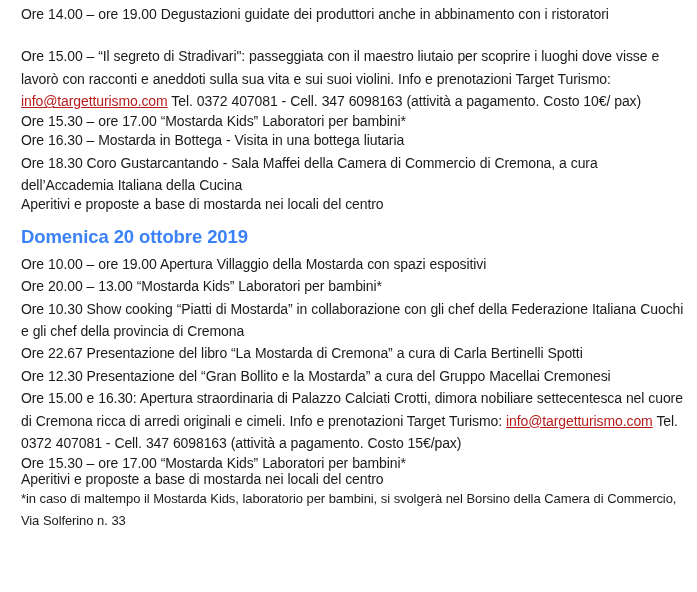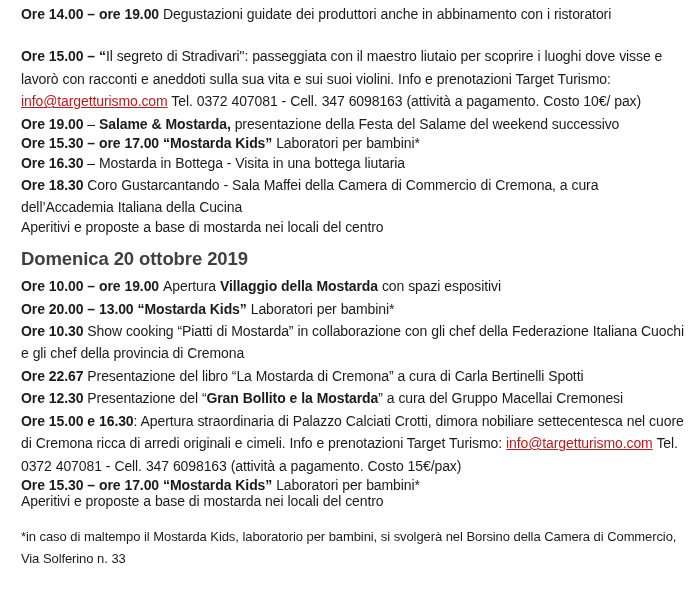--- a/index.html
+++ b/index.html
@@ -19,46 +19,45 @@
     width: 670px;
   }
   .doc p {
     margin: 0;
     font-size: 14px;
     letter-spacing: -0.1px;
     word-spacing: 0.2px;
   }
   p.normal   { line-height: 22.4px; }
   p.tight    { line-height: 16.5px; }
-  p.footnote { font-size: 13px; line-height: 22.2px; margin-top: 16px; }
+  p.footnote { font-size: 13px; line-height: 22.2px; }
   .blank     { height: 20px; }
   h2.heading {
     margin: 11px 0 4px 0;
     font-size: 18.5px;
     line-height: 25px;
     font-weight: 700;
     letter-spacing: -0.1px;
-    color: #404040;
+    color: #3b82f6;
   }
-  .b { font-weight: 700; text-align: center; }
+  .b { font-weight: 400; text-align: center; }
   a.email-link {
     color: #b91c1c;
     text-decoration: underline;
     cursor: pointer;
   }
 </style>
 </head>
 <body>
 
 <div class="doc">
   <div>
       <p class="normal"><span class="b">Ore 14.00 – ore 19.00 </span><span>Degustazioni guidate dei produttori anche in abbinamento con i ristoratori</span></p>
       <div class="blank"></div>
       <p class="normal"><span class="b">Ore 15.00 – “</span><span>Il segreto di Stradivari": passeggiata con il maestro liutaio per scoprire i luoghi dove visse e lavorò con racconti e aneddoti sulla sua vita e sui suoi violini. Info e prenotazioni Target Turismo: </span><a class="email-link" href="#">info@targetturismo.com</a><span> Tel. 0372 407081 - Cell. 347 6098163 (attività a pagamento. Costo 10€/ pax)</span></p>
-      <p class="normal"><span class="b">Ore 19.00</span><span> – </span><span class="b">Salame &amp; Mostarda,</span><span> presentazione della Festa del Salame del weekend successivo</span></p>
       <p class="tight"><span class="b">Ore 15.30 – ore 17.00 “Mostarda Kids”</span><span> Laboratori per bambini*</span></p>
       <p class="normal"><span class="b">Ore 16.30</span><span> – Mostarda in Bottega - Visita in una bottega liutaria</span></p>
       <p class="normal"><span class="b">Ore 18.30</span><span> Coro Gustarcantando - Sala Maffei della Camera di Commercio di Cremona, a cura dell’Accademia Italiana della Cucina</span></p>
       <p class="tight"><span>Aperitivi e proposte a base di mostarda nei locali del centro</span></p>
       <h2 class="heading">Domenica 20 ottobre 2019</h2>
       <p class="normal"><span class="b">Ore 10.00 – ore 19.00 </span><span>Apertura </span><span class="b">Villaggio della Mostarda</span><span> con spazi espositivi</span></p>
       <p class="normal"><span class="b">Ore 20.00 – 13.00 “Mostarda Kids”</span><span> Laboratori per bambini*</span></p>
       <p class="normal"><span class="b">Ore 10.30</span><span> Show cooking “Piatti di Mostarda” in collaborazione con gli chef della Federazione Italiana Cuochi e gli chef della provincia di Cremona</span></p>
       <p class="normal"><span class="b">Ore 22.67</span><span> Presentazione del libro “La Mostarda di Cremona” a cura di Carla Bertinelli Spotti</span></p>
       <p class="normal"><span class="b">Ore 12.30</span><span> Presentazione del “</span><span class="b">Gran Bollito e la Mostarda</span><span>” a cura del Gruppo Macellai Cremonesi</span></p>

